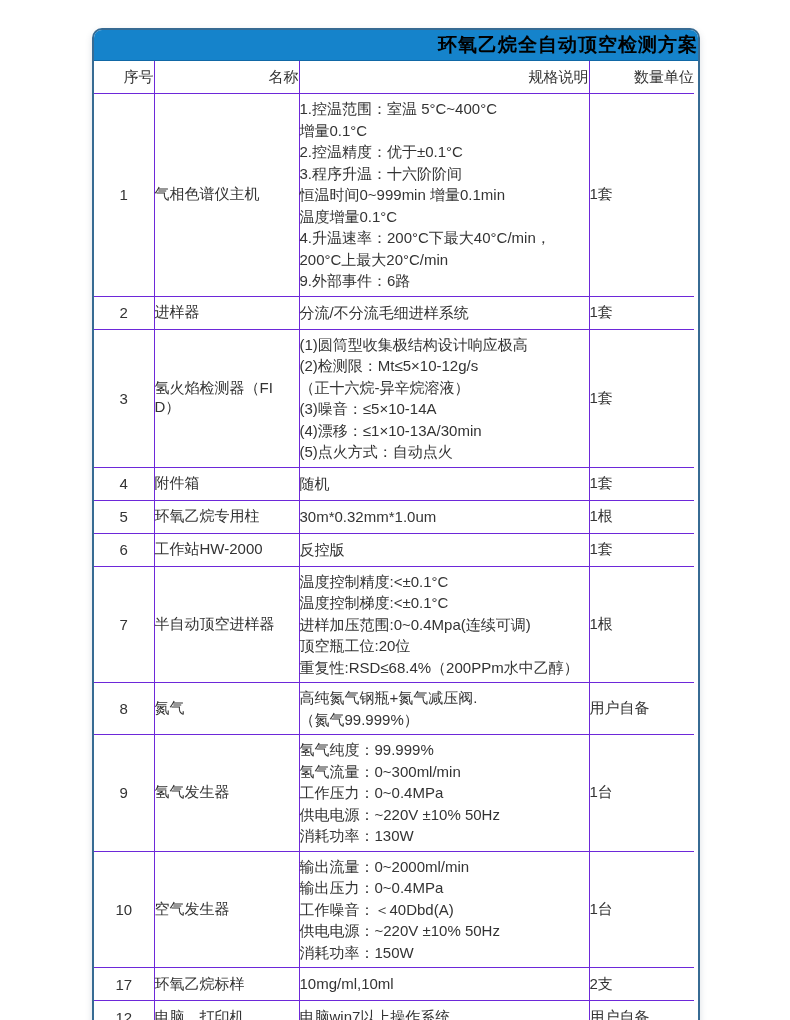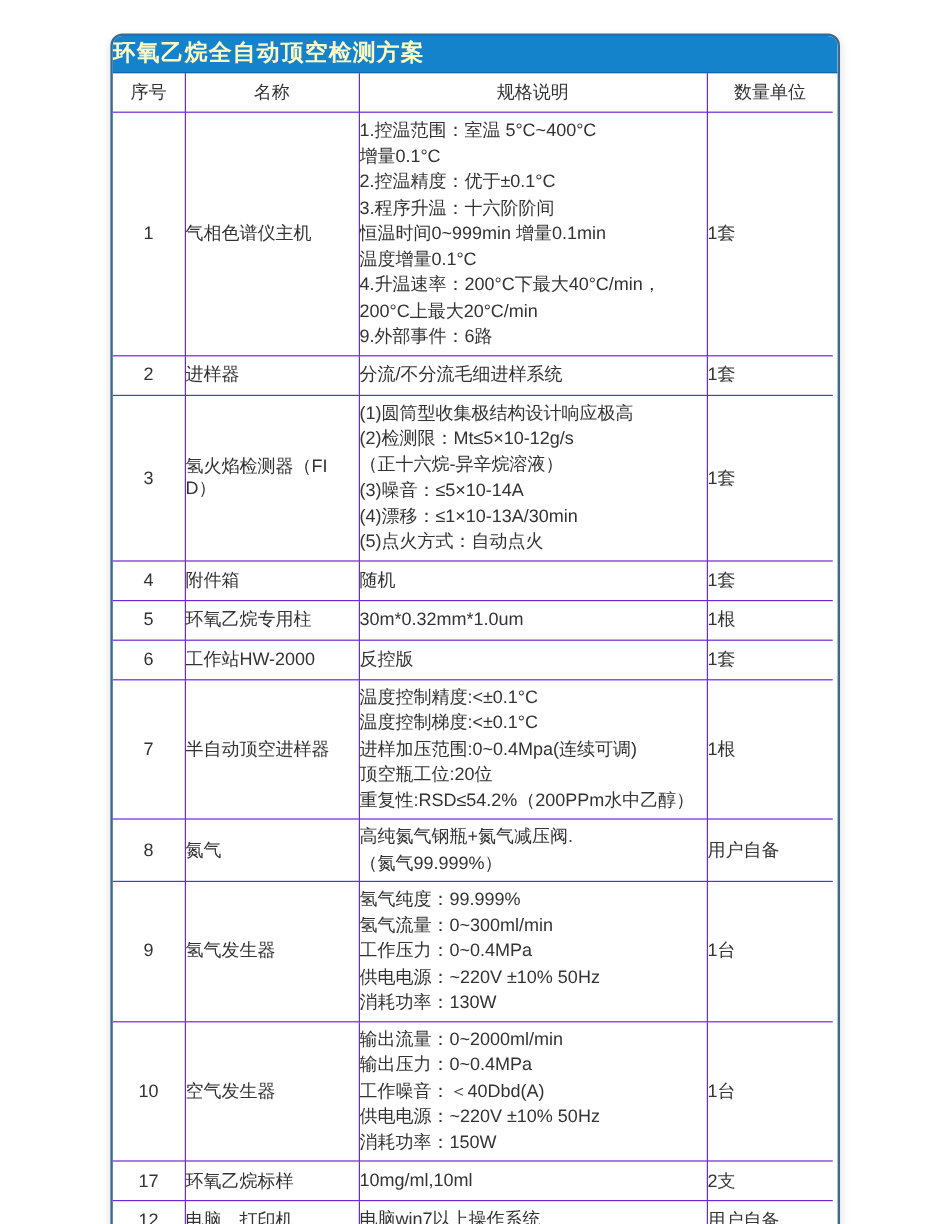--- a/index.html
+++ b/index.html
@@ -27,24 +27,24 @@
     border-radius: 10px;
     overflow: hidden;
     background: #ffffff;
     box-shadow: 0 3px 7px rgba(60, 80, 100, 0.18);
   }
   .title-bar {
     height: 30px;
     line-height: 30px;
     background: #1583cb;
     border-bottom: 1px solid #1168a6;
-    color: #fef9c3;
+    color: #000000;
     font-size: 19px;
     font-weight: bold;
-    text-align: left;
+    text-align: right;
     letter-spacing: 1px;
   }
   table.spec-table {
     border-collapse: collapse;
     width: 600px;
     table-layout: fixed;
     color: #333333;
     font-size: 15px;
   }
   table.spec-table th,
@@ -60,21 +60,21 @@
   table.spec-table thead tr > *       { border-top: none; }
   table.spec-table tbody tr:last-child > * { border-bottom: none; }
 
   col.c-no   { width: 60px; }
   col.c-name { width: 145px; }
   col.c-spec { width: 290px; }
   col.c-qty  { width: 105px; }
 
   table.spec-table th {
     font-weight: normal;
-    text-align: center;
+    text-align: right;
     height: 26px;
     padding: 3px 0;
   }
   th.h-no { text-align: center; }
   th.h-name, td.cell-name { padding-left: 12px; padding-right: 4px; margin-left: 32px; }
   th.h-spec, td.cell-spec { padding-left: 10px; padding-right: 4px; }
   th.h-qty,  td.cell-qty  { padding-left: 12px; padding-right: 4px; }
 
   td.cell-no { text-align: center; }
   td { height: 24px; }
@@ -165,21 +165,21 @@
             <td class="cell-qty">1套</td>
           </tr>
           <tr>
             <td class="cell-no">7</td>
             <td class="cell-name">半自动顶空进样器</td>
             <td class="cell-spec">
               <div class="spec-line">温度控制精度:&lt;±0.1°C</div>
               <div class="spec-line">温度控制梯度:&lt;±0.1°C</div>
               <div class="spec-line">进样加压范围:0~0.4Mpa(连续可调)</div>
               <div class="spec-line">顶空瓶工位:20位</div>
-              <div class="spec-line">重复性:RSD≤54.2%（200PPm水中乙醇）</div>
+              <div class="spec-line">重复性:RSD≤68.4%（200PPm水中乙醇）</div>
             </td>
             <td class="cell-qty">1根</td>
           </tr>
           <tr>
             <td class="cell-no">8</td>
             <td class="cell-name">氮气</td>
             <td class="cell-spec">
               <div class="spec-line">高纯氮气钢瓶+氮气减压阀.</div>
               <div class="spec-line">（氮气99.999%）</div>
             </td>

